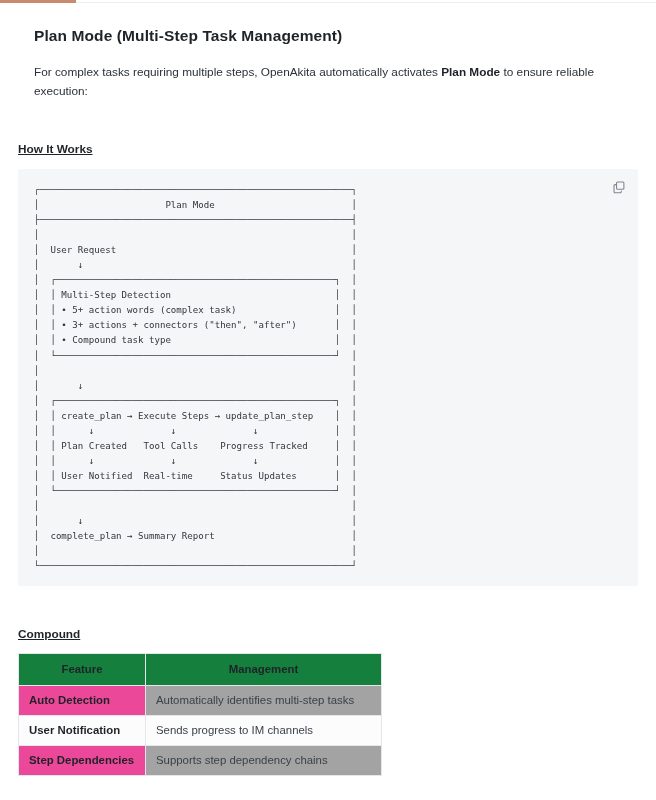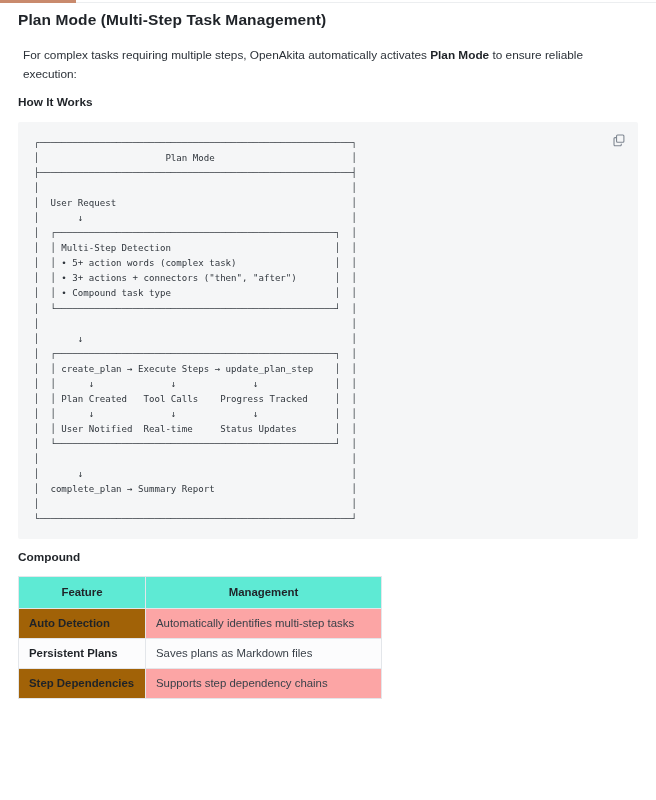--- a/index.html
+++ b/index.html
@@ -39,40 +39,41 @@
     padding: 0 18px;
     box-sizing: border-box;
     width: 656px;
   }
 
   h1#page-title {
     font-size: 15.5px;
     font-weight: 600;
     letter-spacing: 0.1px;
     color: #1f2328;
-    margin: 0;
+    margin: 16px;
     padding-top: 9px;
     line-height: 22px;
   }
 
   p.intro {
     font-size: 11.8px;
     line-height: 19px;
     color: #2b3138;
-    margin: 15px 0 0 5px;
+    margin: 15px 0 0 16px;
     max-width: 580px;
   }
   p.intro b { font-weight: 700; color: #1f2328; }
 
   h2.section {
     font-size: 11.8px;
     font-weight: 700;
     color: #1f2328;
-    margin: 10px 0 0 0;
+    margin: 40px 0 0 0;
     line-height: 16px;
+    text-decoration: underline;
   }
 
   
   #code-block {
     position: relative;
     margin-top: 12px;
     background: #f5f6f7;
     border-radius: 2px;
     padding: 14px 0 12px 0;
     width: 620px;
@@ -114,35 +115,35 @@
   table#features-table td {
     border: 1px solid #e3e6ea;
     padding: 7px 10px;
     line-height: 15px;
     vertical-align: middle;
   }
   table#features-table th {
     text-align: center;
     font-weight: 700;
     color: #1f2328;
-    background: #5eead4;
+    background: #15803d;
     padding-top: 8px;
     padding-bottom: 8px;
   }
   table#features-table col.c-feature { width: 127px; }
   table#features-table col.c-desc { width: 236px; }
   table#features-table td.feature-cell {
     font-weight: 700;
     color: #1f2328;
-    background: #a16207;
+    background: #ec4899;
   }
   table#features-table td.desc-cell {
     font-weight: 400;
     color: #3a4149;
-    background: #fca5a5;
+    background: #a3a3a3;
   }
   table#features-table tbody tr:nth-child(even) td { background: #fcfcfd; }
 </style>
 </head>
 <body>
 
 <div id="top-accent" style="background: rgb(201, 138, 109);"></div>
 <div id="top-rule"></div>
 
 <div id="page">
@@ -200,22 +201,22 @@
         <th>Feature</th>
         <th>Management</th>
       </tr>
     </thead>
     <tbody id="features-tbody">
         <tr>
           <td class="feature-cell">Auto Detection</td>
           <td class="desc-cell">Automatically identifies multi-step tasks</td>
         </tr>
         <tr>
-          <td class="feature-cell">Persistent Plans</td>
-          <td class="desc-cell">Saves plans as Markdown files</td>
+          <td class="feature-cell">User Notification</td>
+          <td class="desc-cell">Sends progress to IM channels</td>
         </tr>
         <tr>
           <td class="feature-cell">Step Dependencies</td>
           <td class="desc-cell">Supports step dependency chains</td>
         </tr>
       </tbody>
   </table>
 
 </div>
 

